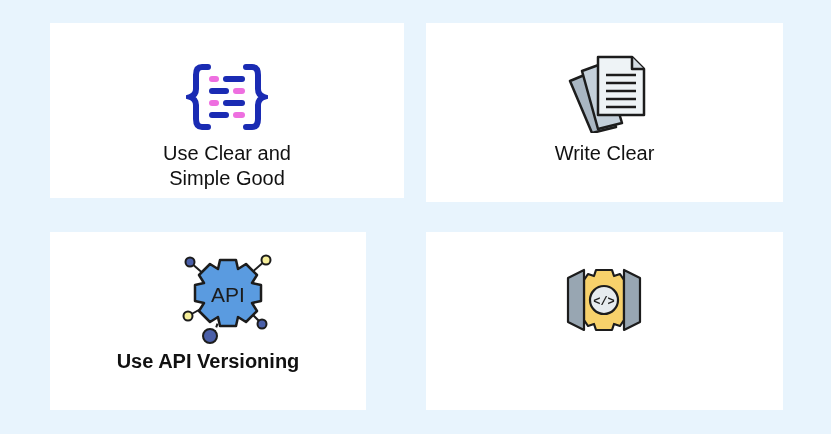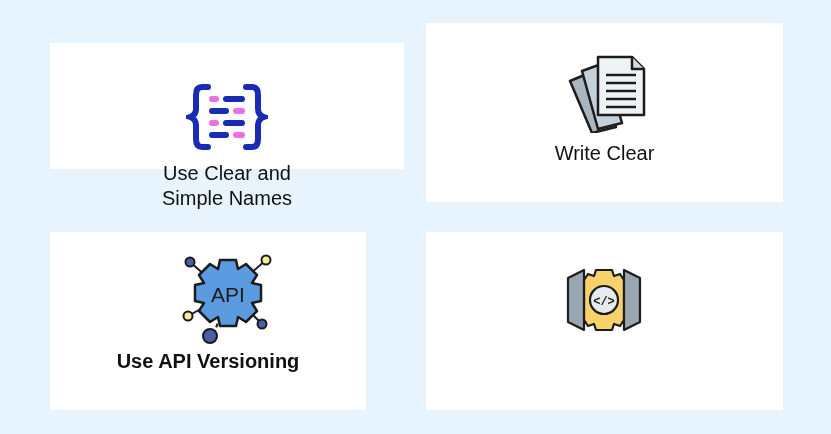--- a/index.html
+++ b/index.html
@@ -1,20 +1,20 @@
 <!DOCTYPE html>
 <html><head>
 <meta charset="utf-8">
 <style>
   html, body { margin:0; padding:0; }
   body { width:831px; height:434px; background:#e8f4fd; position:relative; overflow:hidden;
          font-family:"Liberation Sans", "DejaVu Sans", sans-serif; }
   .card { position:absolute; background:#ffffff; display:flex; flex-direction:column;
           align-items:center; }
-  .c1 { left:50px; top:23px; width:354px; height:126px;margin-top:20px; }
+  .c1 { left:50px; top:23px; width:354px; height:175px; }
   .c2 { left:426px; top:23px; width:357px; height:179px; }
   .c3 { left:50px; top:232px; width:316px; height:178px; }
   .c4 { left:426px; top:232px; width:357px; height:178px; }
   .icon { position:absolute; }
   .label { position:absolute; left:0; right:0; text-align:center; color:#111;
            font-size:20px; line-height:25px; }
 </style>
 </head>
 <body>
 
@@ -30,21 +30,21 @@
       <line x1="26" y1="30" x2="40" y2="30" stroke="#1a2bb3"></line>
         <line x1="50" y1="30" x2="56" y2="30" stroke="#ee6fe0"></line>
       <line x1="26" y1="42" x2="30" y2="42" stroke="#ee6fe0"></line>
         <line x1="40" y1="42" x2="56" y2="42" stroke="#1a2bb3"></line>
       <line x1="26" y1="54" x2="40" y2="54" stroke="#1a2bb3"></line>
         <line x1="50" y1="54" x2="56" y2="54" stroke="#ee6fe0"></line>
     </g>
   </svg>
   <div class="label" style="top:118px;">
     <div>Use Clear and</div>
-    <div>Simple Names</div>
+    <div>Simple Good</div>
   </div>
 </div>
 
 <div class="card c2">
   <svg class="icon" style="left:138px;top:30px;" width="84" height="80" viewBox="0 0 84 80">
     <g stroke="#1c1c1c" stroke-width="2.5" stroke-linejoin="round">
       <path d="M6 28 L30 18 L52 74 L28 80 Z" fill="#a9b6c2"></path>
       <path d="M18 18 L40 10 L58 70 L34 76 Z" fill="#c4d0da"></path>
       <path d="M34 4 H68 L80 16 V62 H34 Z" fill="#eef3f6"></path>
       <path d="M68 4 V16 H80" fill="#d5dde3"></path>

